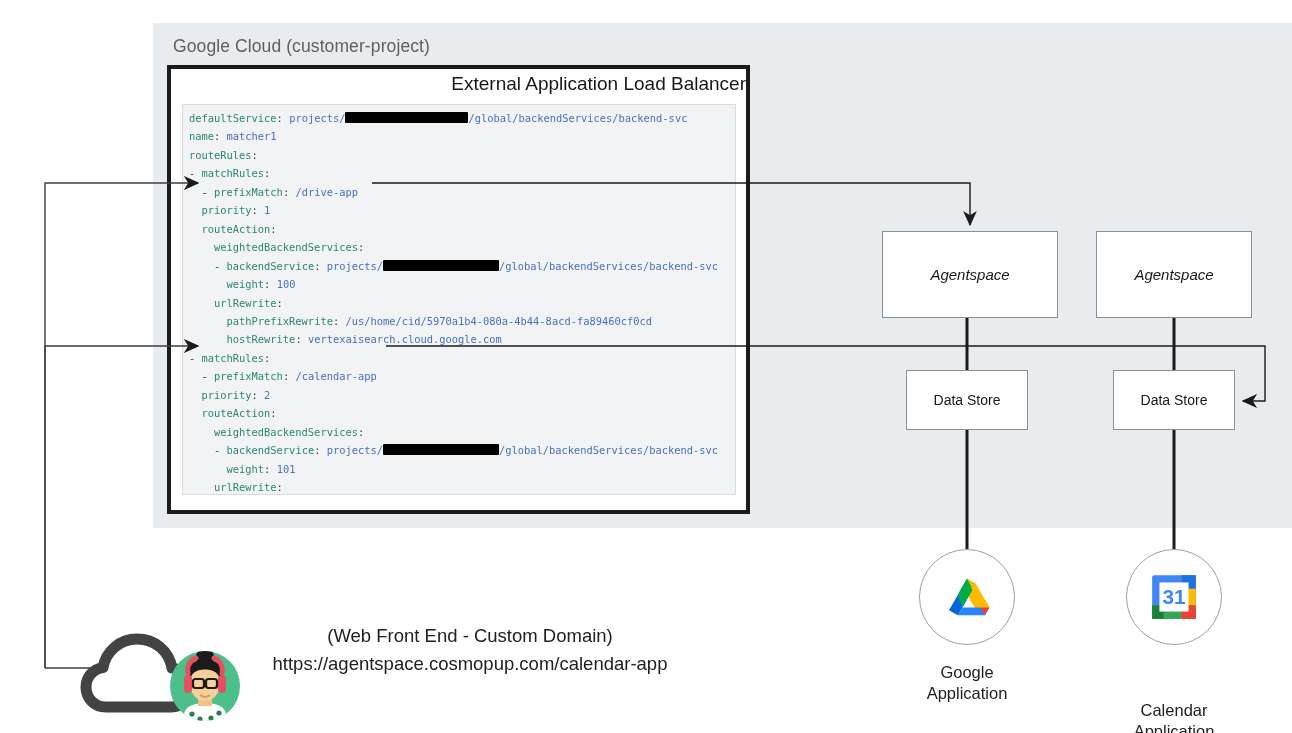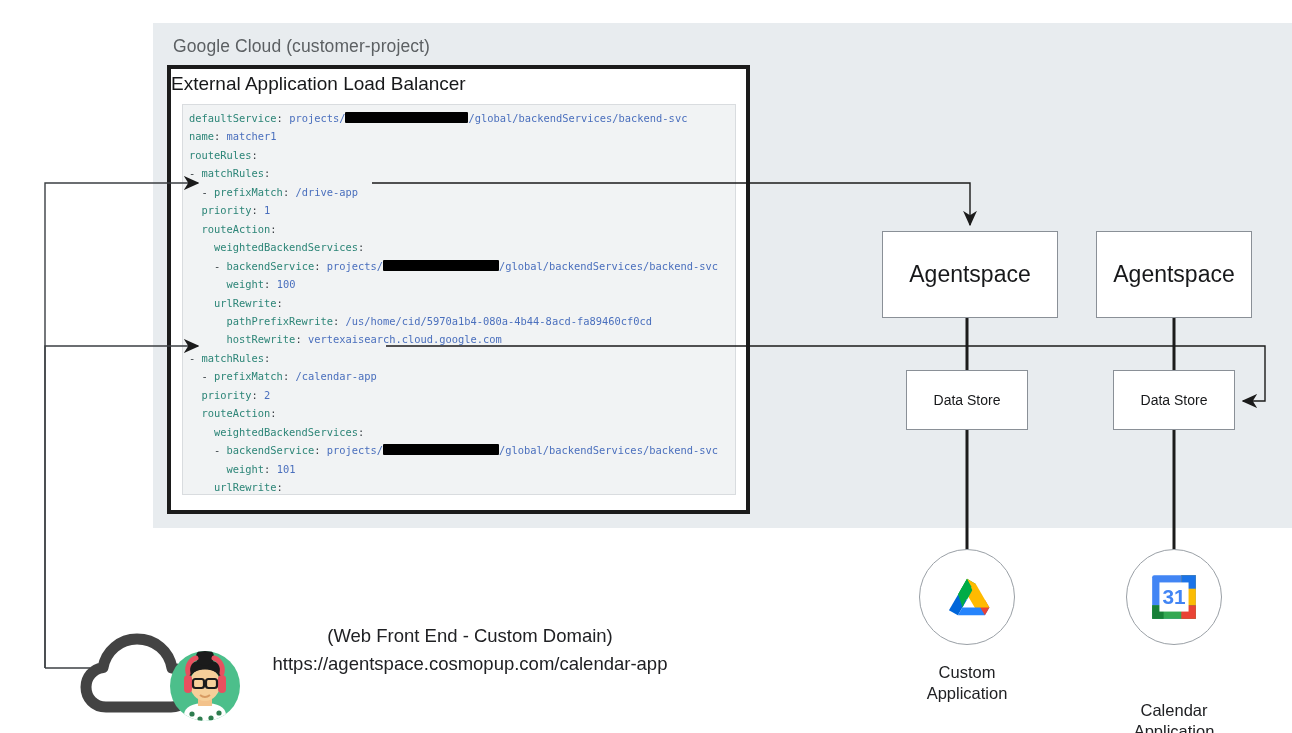--- a/index.html
+++ b/index.html
@@ -50,21 +50,21 @@
     height: 449px;
     background: #ffffff;
     border: 4px solid #1b1b1b;
     box-sizing: border-box;
   }
   #lb-title {
     position: absolute;
     left: 171px;
     top: 73px;
     width: 575px;
-    text-align: left;
+    text-align: right;
     font-size: 19px;
     color: #17181a;
     white-space: nowrap;
   }
 
   
   #yaml-panel {
     position: absolute;
     left: 182px;
     top: 104px;
@@ -100,21 +100,21 @@
     background: #ffffff;
     border: 1.4px solid #8a9097;
     box-sizing: border-box;
     display: flex;
     align-items: center;
     justify-content: center;
     font-size: 14px;
     color: #17181a;
     white-space: nowrap;
   }
-  .node-box.italic { font-size: 23px; }
+  .node-box.italic { font-style: italic; font-size: 15px; }
 
   #agentspace-1 { left: 882px; top: 231px; width: 176px; height: 87px; }
   #agentspace-2 { left: 1096px; top: 231px; width: 156px; height: 87px; }
   #datastore-1  { left: 906px; top: 370px; width: 122px; height: 60px; }
   #datastore-2  { left: 1113px; top: 370px; width: 122px; height: 60px; }
 
   
   .app-circle {
     position: absolute;
     width: 96px;
@@ -272,21 +272,21 @@
       <rect x="64" y="8" width="28" height="26" fill="#1a73e8"></rect>
       <rect x="8" y="66" width="84" height="26" fill="#34a853"></rect>
       <rect x="64" y="66" width="28" height="26" fill="#ea4335"></rect>
       <rect x="8" y="66" width="22" height="26" fill="#188038"></rect>
       <rect x="22" y="22" width="56" height="56" fill="#ffffff"></rect>
       <text x="50" y="64" font-family="&quot;Liberation Sans&quot;, sans-serif" font-size="40" font-weight="bold" fill="#4285f4" text-anchor="middle">31</text>
     </svg>
   </div>
 
   <div class="app-caption" id="drive-caption">
-    <div>Custom</div>
+    <div>Google</div>
     <div>Application</div>
   </div>
   <div class="app-caption" id="calendar-caption">
     <div>Calendar</div>
     <div>Application</div>
   </div>
 
   <svg id="user-cloud-icon" viewBox="0 0 190 104">
     <path d="M34,88 L34,88 C22,88 14,79 14,68 C14,58 21,50 31,48.6 C34,32 48,20 65,20 C83,20 97,32 100,49 C110,50 118,59 118,69 C118,79 110,88 99,88 Z" fill="none" stroke="#434343" stroke-width="11" stroke-linejoin="round"></path>
     <g>

